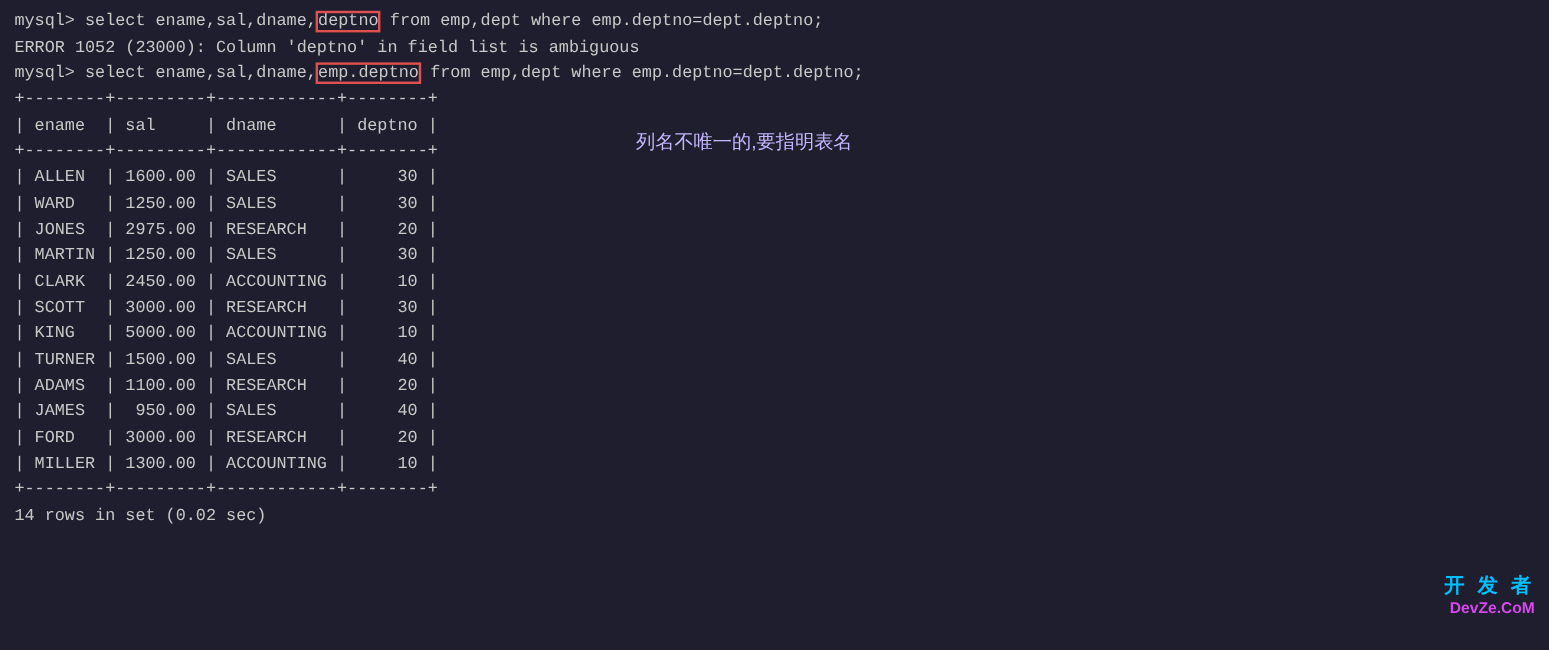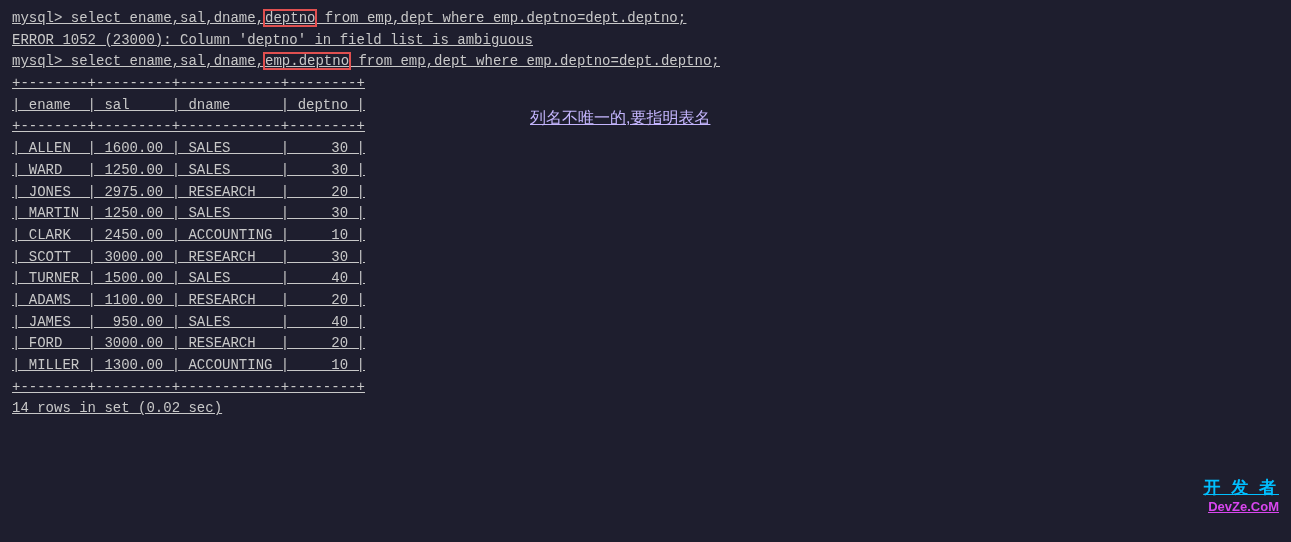--- a/index.html
+++ b/index.html
@@ -1,15 +1,15 @@
 <!DOCTYPE html>
 <html><head>
   <meta charset="utf-8">
   <style>
-    * { margin: 0; padding: 0; box-sizing: border-box; text-decoration: underline; }
+    * { margin: 0; padding: 0; box-sizing: border-box; }
     body {
       background-color: #1a1a2e;
       font-family: 'Courier New', Courier, monospace;
       font-size: 14px;
       color: #c8c8c8;
       width: 1291px;
       height: 542px;
       overflow: hidden;
       position: relative;
     }
@@ -76,20 +76,21 @@
 
   <div class="line">+--------+---------+------------+--------+</div>
 
   <div id="table-body">
       <div class="line">| ALLEN  | 1600.00 | SALES      |     30 |</div>
       <div class="line">| WARD   | 1250.00 | SALES      |     30 |</div>
       <div class="line">| JONES  | 2975.00 | RESEARCH   |     20 |</div>
       <div class="line">| MARTIN | 1250.00 | SALES      |     30 |</div>
       <div class="line">| CLARK  | 2450.00 | ACCOUNTING |     10 |</div>
       <div class="line">| SCOTT  | 3000.00 | RESEARCH   |     30 |</div>
+      <div class="line">| KING   | 5000.00 | ACCOUNTING |     10 |</div>
       <div class="line">| TURNER | 1500.00 | SALES      |     40 |</div>
       <div class="line">| ADAMS  | 1100.00 | RESEARCH   |     20 |</div>
       <div class="line">| JAMES  |  950.00 | SALES      |     40 |</div>
       <div class="line">| FORD   | 3000.00 | RESEARCH   |     20 |</div>
       <div class="line">| MILLER | 1300.00 | ACCOUNTING |     10 |</div>
     </div>
 
   <div class="line">+--------+---------+------------+--------+</div>
 
   <div class="line">14 rows in set (0.02 sec)</div>

